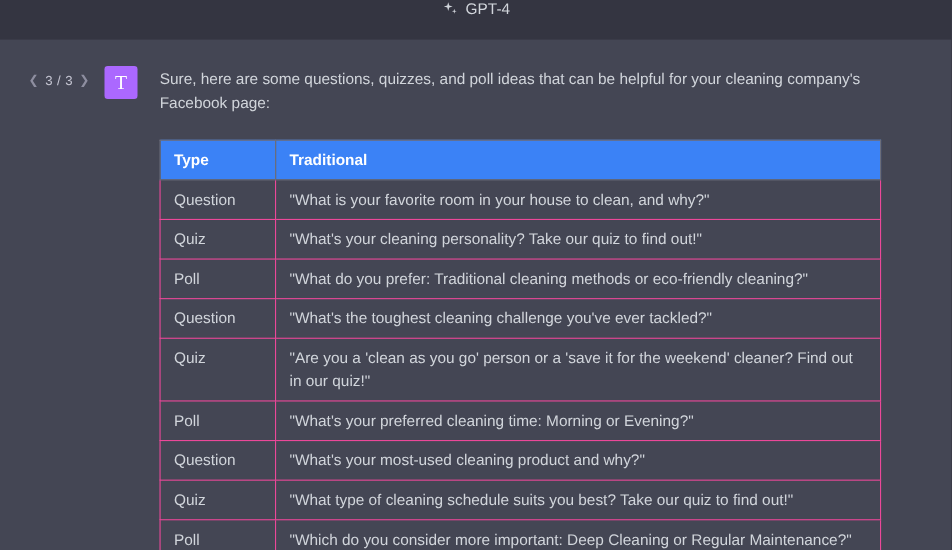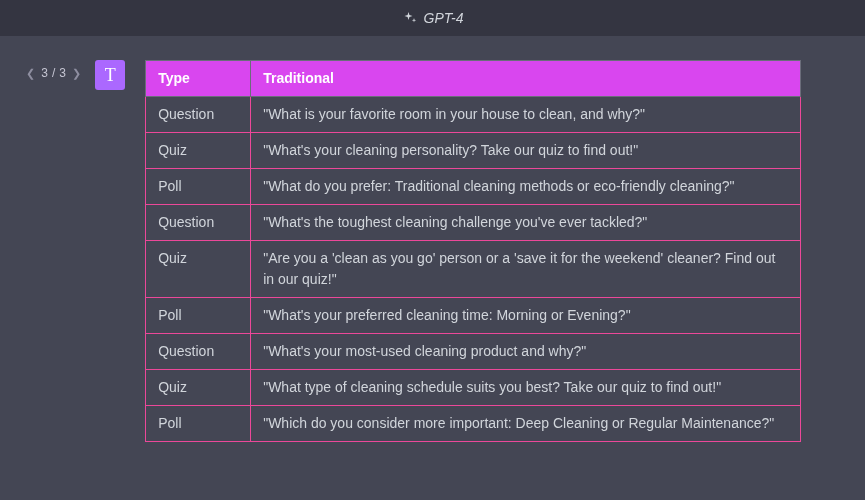--- a/index.html
+++ b/index.html
@@ -9,26 +9,25 @@
     height: 500px;
     overflow: hidden;
     background: #343541;
     font-family: -apple-system, BlinkMacSystemFont, "Segoe UI", Helvetica, Arial, sans-serif;
     color: #ececf1;
     font-size: 14px;
   }
   .top-bar {
     height: 36px;
     display: flex;
-    align-items: center;
+    align-items: flex-start;
     justify-content: center;
     gap: 6px;
     color: #d1d5db;
     font-size: 14px;
-    font-style: italic;
   }
   .sparkle-icon svg {
     width: 16px;
     height: 16px;
     display: block;
   }
   .message-block {
     background: #444654;
     padding: 24px 0 0 0;
     min-height: 464px;
@@ -87,21 +86,21 @@
     color: #d1d5db;
   }
   table.ideas th, table.ideas td {
     border: 1px solid #ec4899;
     padding: 7px 12px;
     text-align: left;
     vertical-align: top;
     line-height: 1.5;
   }
   table.ideas thead th {
-    background: #d946ef;
+    background: #3b82f6;
     color: #fff;
     font-weight: 600;
     border: 1px solid #6b6d7a;
   }
   table.ideas td.type-col {
     width: 80px;
   }
 </style>
 </head>
 <body>
@@ -124,20 +123,21 @@
       <span>/</span>
       <span>3</span>
       <span class="chev">❯</span>
     </div>
 
     <div class="avatar">
       <span>T</span>
     </div>
 
     <div class="content">
+      <div class="intro">Sure, here are some questions, quizzes, and poll ideas that can be helpful for your cleaning company's Facebook page:</div>
 
       <table class="ideas">
         <thead>
           <tr>
             <th class="type-col">Type</th>
             <th>Traditional</th>
           </tr>
         </thead>
         <tbody>
           <tr>

